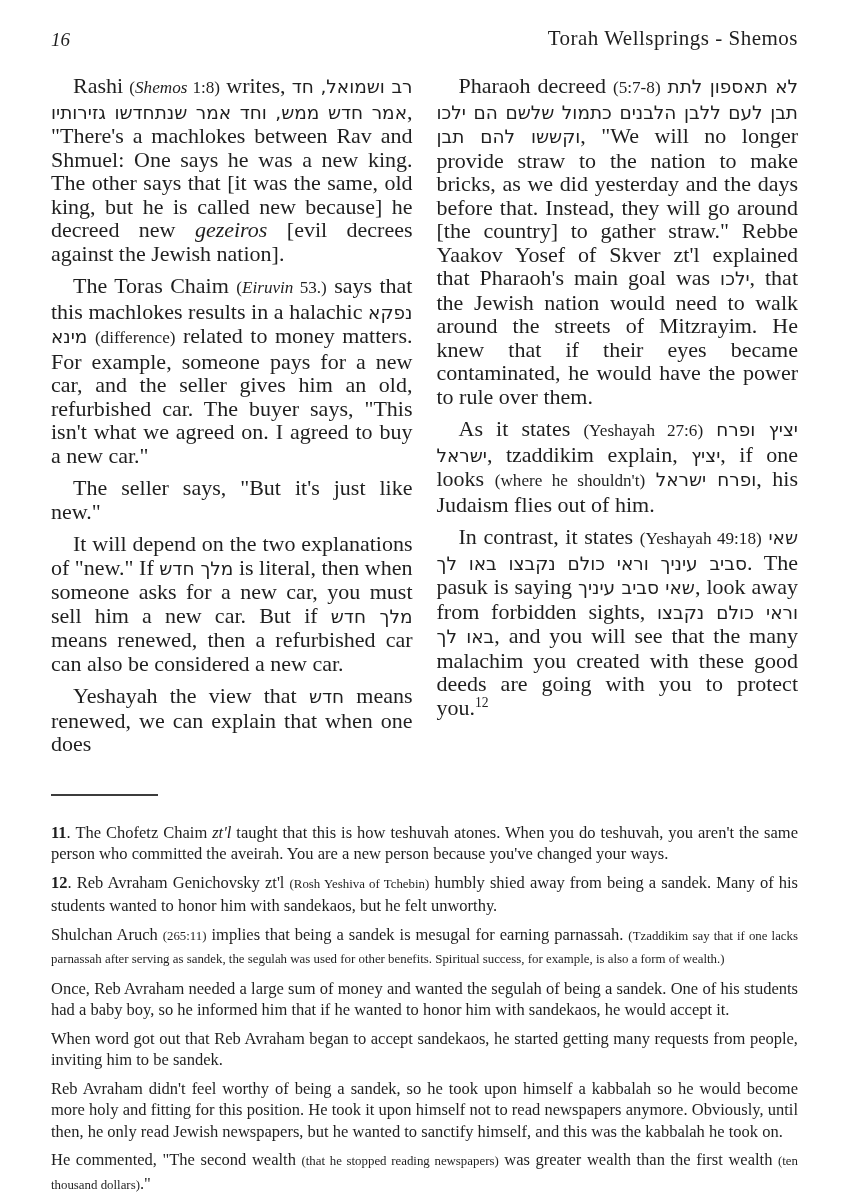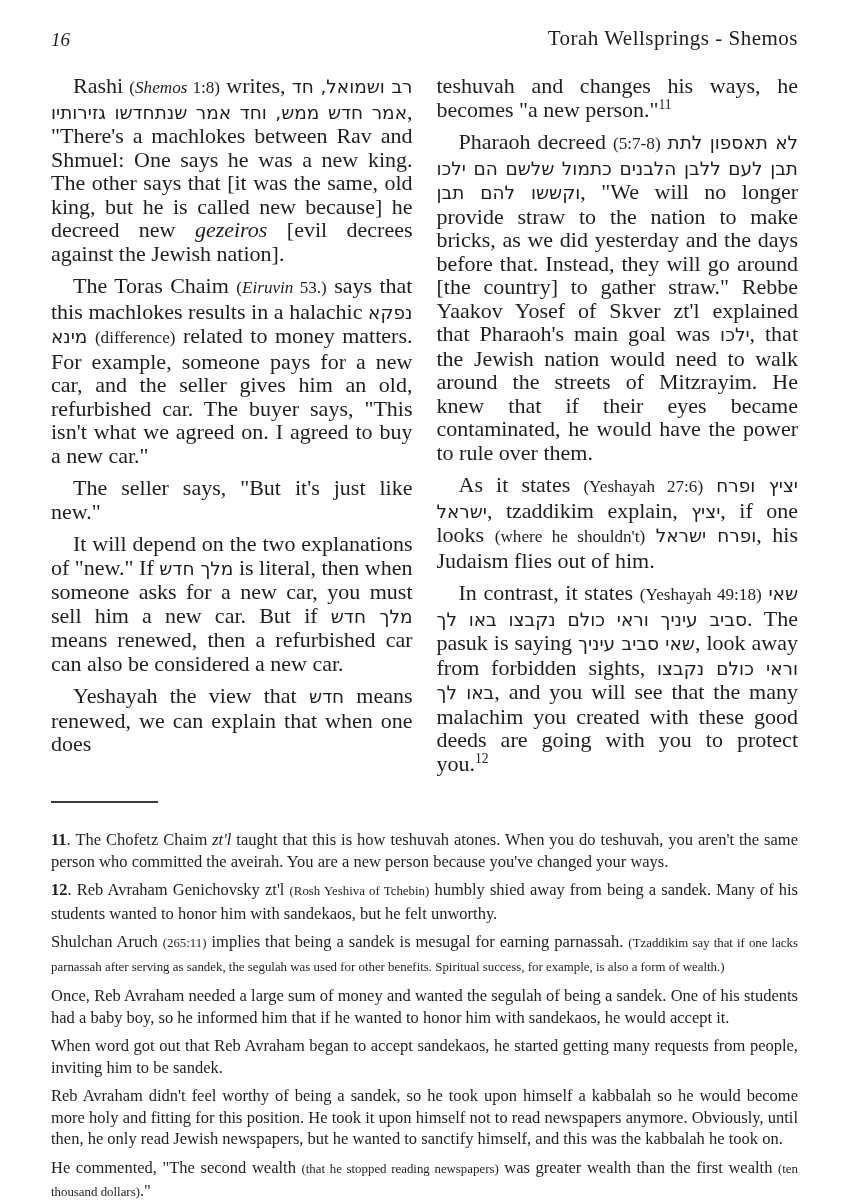--- a/index.html
+++ b/index.html
@@ -12,21 +12,21 @@
   .page-header{position:relative;height:30px;margin-bottom:18px;}
   .page-number{position:absolute;left:0;top:3px;font-style:italic;font-size:19px;}
   .page-title{text-align:right;font-size:21px;letter-spacing:0.5px;}
   .columns{display:flex;gap:24px;}
   .col{flex:1 1 0;min-width:0;}
   p.body-para{
     margin:0 0 9px 0;font-size:22px;line-height:23.5px;
     text-align:justify;text-indent:22px;
   }
   p.body-para.no-indent{text-indent:0;}
-  p.body-para:last-child{margin-bottom:4px;}
+  p.body-para:last-child{margin-bottom:16px;}
   .run-i{font-style:italic;}
   .run-b{font-weight:bold;}
   .run-c{font-size:0.78em;}
   .run-ci{font-size:0.78em;font-style:italic;}
   .run-h{font-family:"DejaVu Sans",sans-serif;font-size:0.84em;}
   sup.run-sup{font-size:0.62em;line-height:0;}
   .footnote-divider{
     border:none;border-top:2px solid #3c3c3c;width:107px;
     margin:22px 0 26px 0;
   }
@@ -45,21 +45,20 @@
 
   <div class="columns">
     <div class="col" id="left-col">
         <p class="body-para"><span class="run-n">Rashi </span><span class="run-c">(</span><span class="run-ci">Shemos</span><span class="run-c"> 1:8)</span><span class="run-n"> writes, </span><span class="run-h" dir="rtl" lang="he">רב ושמואל, חד אמר חדש ממש, וחד אמר שנתחדשו גזירותיו</span><span class="run-n">, "There's a machlokes between Rav and Shmuel: One says he was a new king. The other says that [it was the same, old king, but he is called new because] he decreed new </span><span class="run-i">gezeiros</span><span class="run-n"> [evil decrees against the Jewish nation].</span></p>
         <p class="body-para"><span class="run-n">The Toras Chaim </span><span class="run-c">(</span><span class="run-ci">Eiruvin</span><span class="run-c"> 53.)</span><span class="run-n"> says that this machlokes results in a halachic </span><span class="run-h" dir="rtl" lang="he">נפקא מינא</span><span class="run-n"> </span><span class="run-c">(difference)</span><span class="run-n"> related to money matters. For example, someone pays for a new car, and the seller gives him an old, refurbished car. The buyer says, "This isn't what we agreed on. I agreed to buy a new car."</span></p>
         <p class="body-para"><span class="run-n">The seller says, "But it's just like new."</span></p>
         <p class="body-para"><span class="run-n">It will depend on the two explanations of "new." If </span><span class="run-h" dir="rtl" lang="he">מלך חדש</span><span class="run-n"> is literal, then when someone asks for a new car, you must sell him a new car. But if </span><span class="run-h" dir="rtl" lang="he">מלך חדש</span><span class="run-n"> means renewed, then a refurbished car can also be considered a new car.</span></p>
         <p class="body-para"><span class="run-n">Yeshayah the view that </span><span class="run-h" dir="rtl" lang="he">חדש</span><span class="run-n"> means renewed, we can explain that when one does</span></p>
       </div>
     <div class="col" id="right-col">
-        <p class="body-para no-indent"><span class="run-n">teshuvah and changes his ways, he becomes "a new person."</span><sup class="run-sup">11</sup></p>
         <p class="body-para"><span class="run-n">Pharaoh decreed </span><span class="run-c">(5:7-8)</span><span class="run-n"> </span><span class="run-h" dir="rtl" lang="he">לא תאספון לתת תבן לעם ללבן הלבנים כתמול שלשם הם ילכו וקששו להם תבן</span><span class="run-n">, "We will no longer provide straw to the nation to make bricks, as we did yesterday and the days before that. Instead, they will go around [the country] to gather straw." Rebbe Yaakov Yosef of Skver zt'l explained that Pharaoh's main goal was </span><span class="run-h" dir="rtl" lang="he">ילכו</span><span class="run-n">, that the Jewish nation would need to walk around the streets of Mitzrayim. He knew that if their eyes became contaminated, he would have the power to rule over them.</span></p>
         <p class="body-para"><span class="run-n">As it states </span><span class="run-c">(Yeshayah 27:6)</span><span class="run-n"> </span><span class="run-h" dir="rtl" lang="he">יציץ ופרח ישראל</span><span class="run-n">, tzaddikim explain, </span><span class="run-h" dir="rtl" lang="he">יציץ</span><span class="run-n">, if one looks </span><span class="run-c">(where he shouldn't)</span><span class="run-n"> </span><span class="run-h" dir="rtl" lang="he">ופרח ישראל</span><span class="run-n">, his Judaism flies out of him.</span></p>
         <p class="body-para"><span class="run-n">In contrast, it states </span><span class="run-c">(Yeshayah 49:18)</span><span class="run-n"> </span><span class="run-h" dir="rtl" lang="he">שאי סביב עיניך וראי כולם נקבצו באו לך</span><span class="run-n">. The pasuk is saying </span><span class="run-h" dir="rtl" lang="he">שאי סביב עיניך</span><span class="run-n">, look away from forbidden sights, </span><span class="run-h" dir="rtl" lang="he">וראי כולם נקבצו באו לך</span><span class="run-n">, and you will see that the many malachim you created with these good deeds are going with you to protect you.</span><sup class="run-sup">12</sup></p>
       </div>
   </div>
 
   <hr class="footnote-divider">
 
   <div class="footnotes" id="footnotes">
       <p class="fn-para"><span class="run-b">11</span><span class="run-n">. The Chofetz Chaim </span><span class="run-i">zt'l</span><span class="run-n"> taught that this is how teshuvah atones. When you do teshuvah, you aren't the same person who committed the aveirah. You are a new person because you've changed your ways.</span></p>

